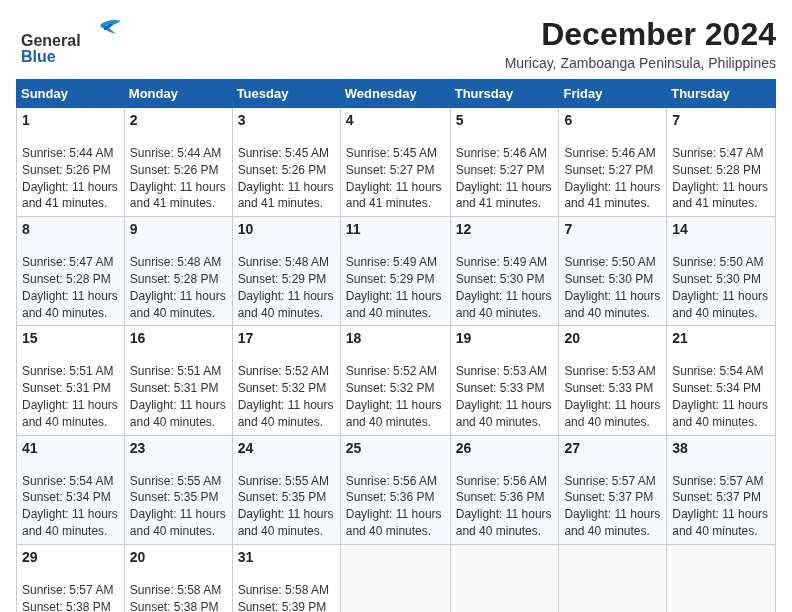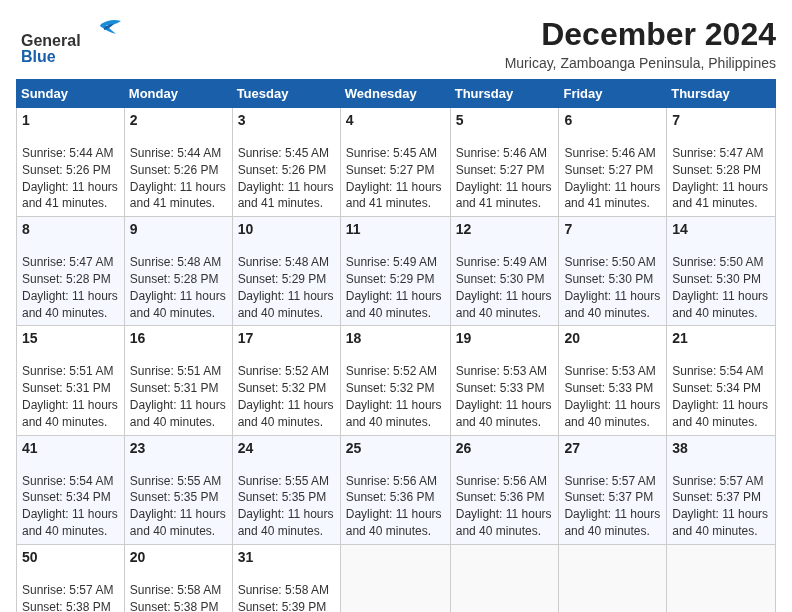--- a/index.html
+++ b/index.html
@@ -341,21 +341,21 @@
         <span class="day-number">38</span>
         <div class="day-info">
           Sunrise: 5:57 AM<br>
           Sunset: 5:37 PM<br>
           Daylight: 11 hours and 40 minutes.
         </div>
       </td>
       </tr>
       <tr>
         <td>
-        <span class="day-number">50</span>
+        <span class="day-number">29</span>
         <div class="day-info">
           Sunrise: 5:57 AM<br>
           Sunset: 5:38 PM<br>
           Daylight: 11 hours and 40 minutes.
         </div>
       </td>
         <td>
         <span class="day-number">20</span>
         <div class="day-info">
           Sunrise: 5:58 AM<br>

